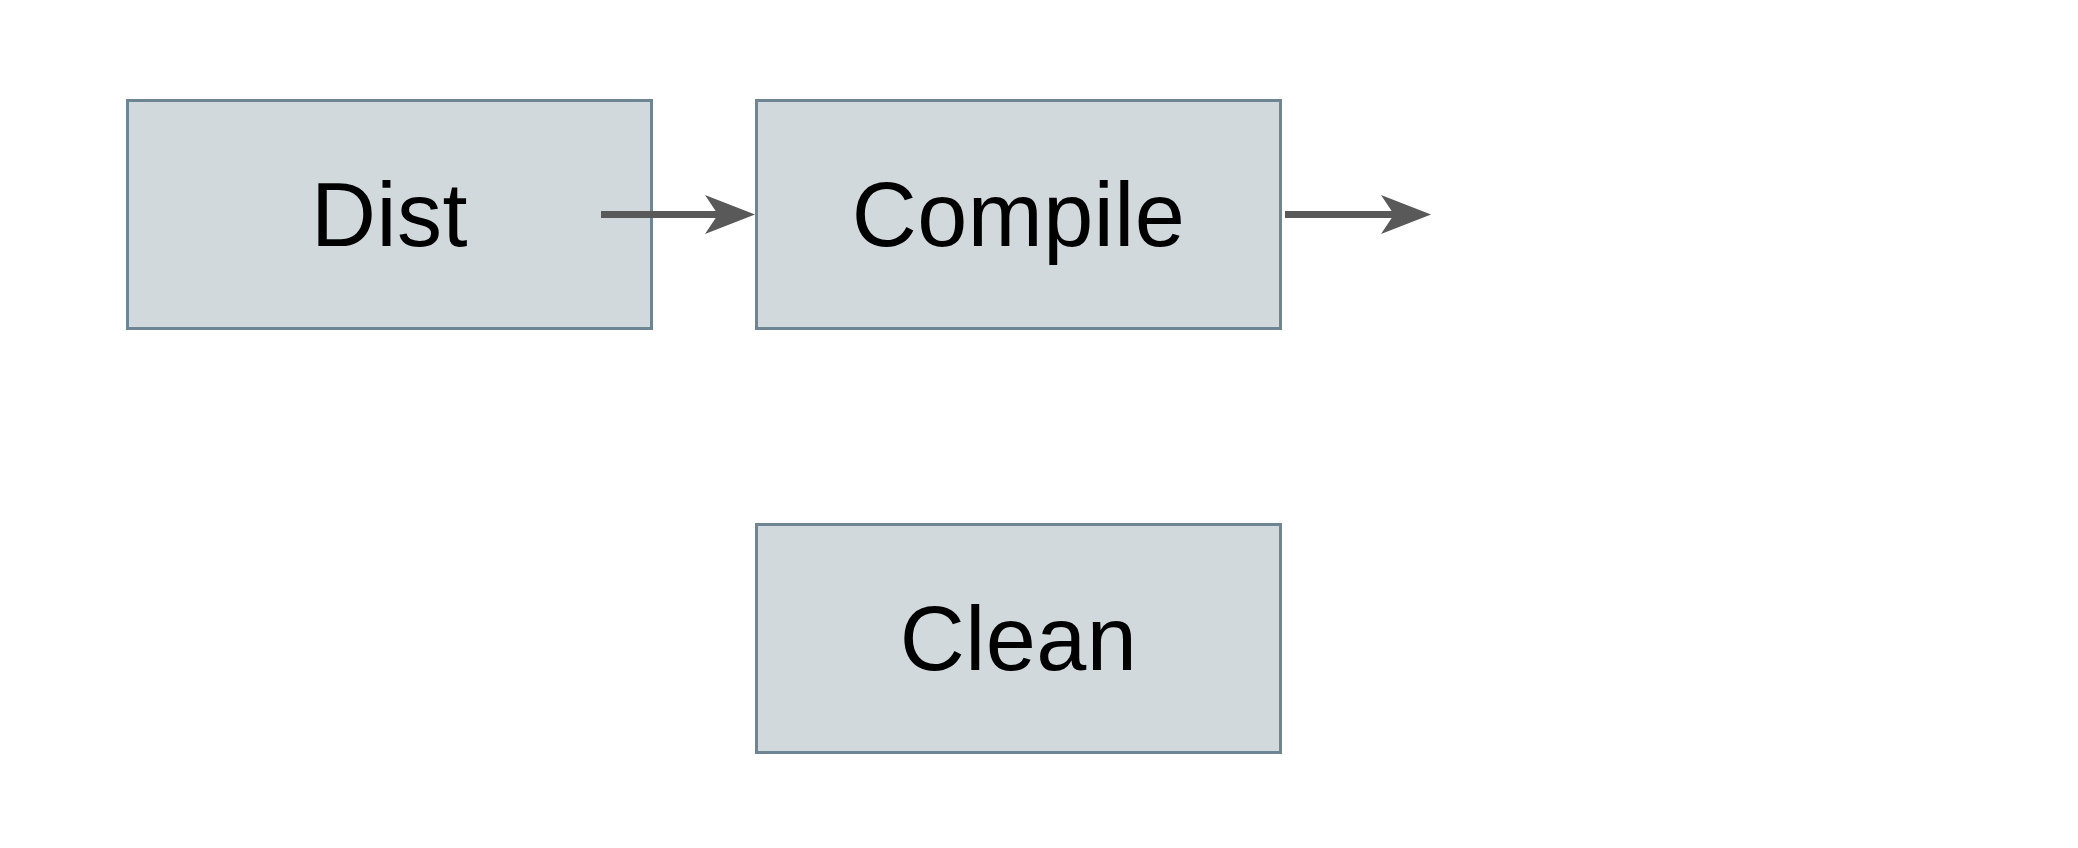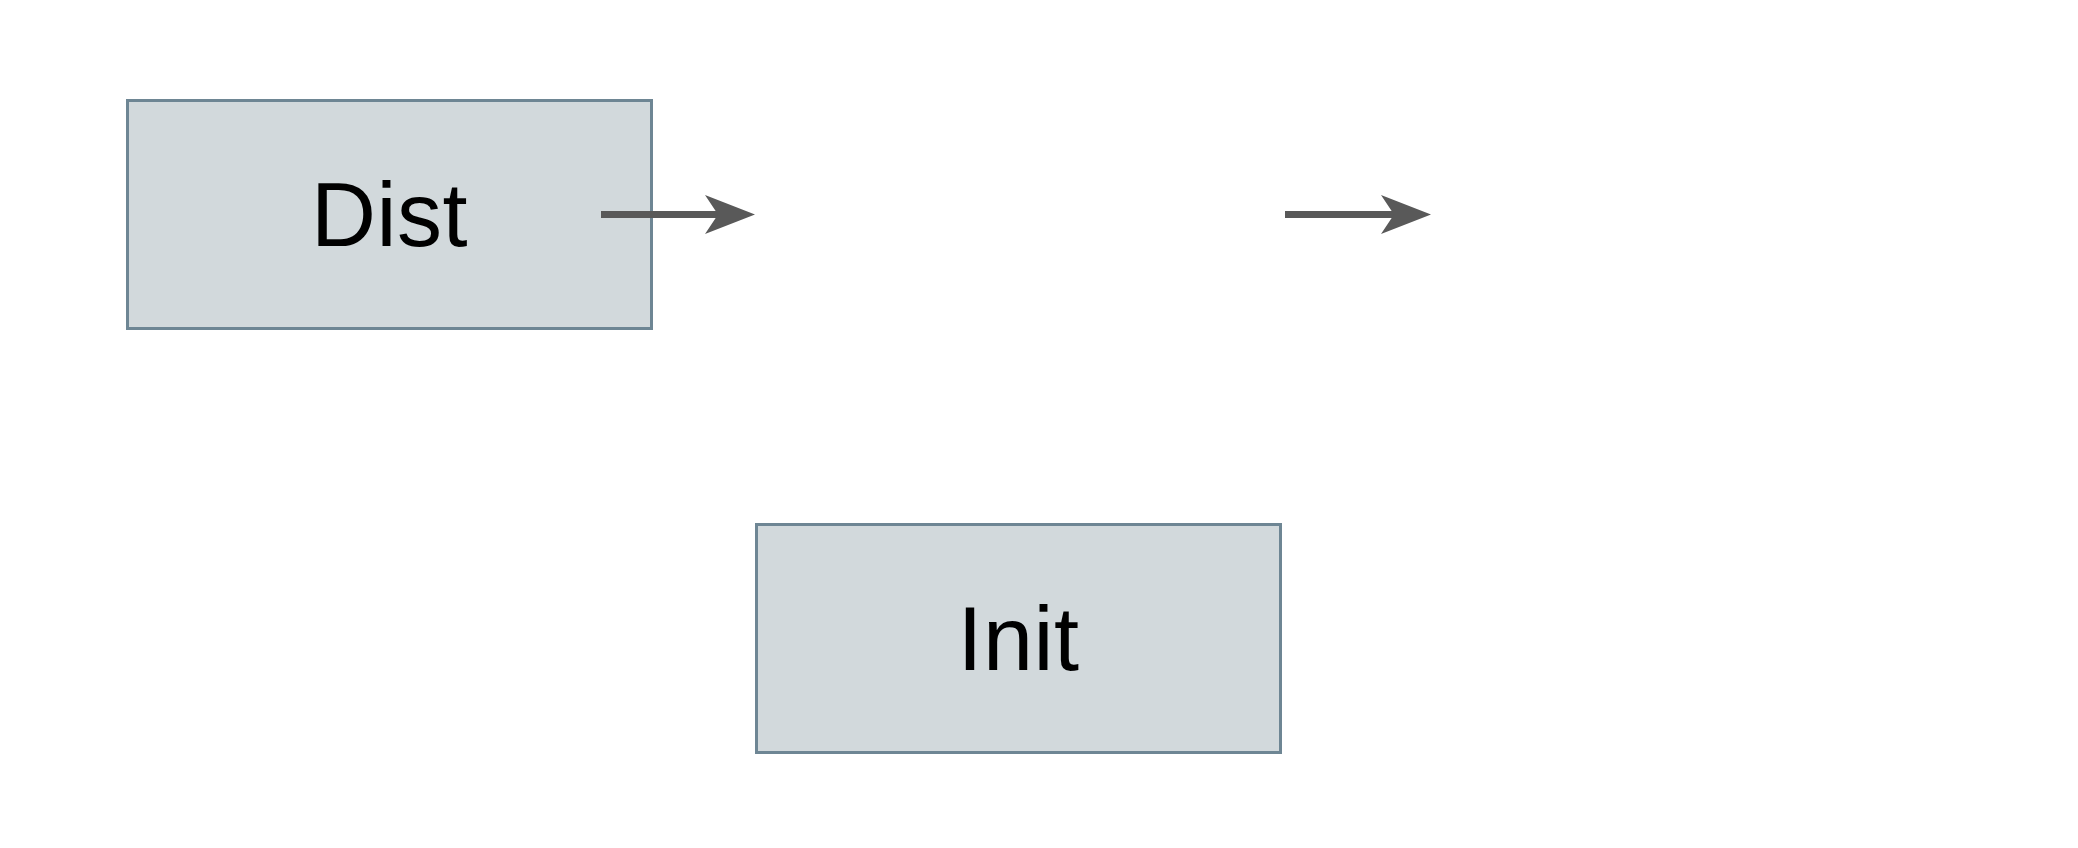--- a/index.html
+++ b/index.html
@@ -57,24 +57,27 @@
 
   <div class="node node-dist">
     <span class="node-label">Dist</span>
   </div>
 
   <svg class="edge edge-1" width="154" height="77" viewBox="0 0 154 77">
     <line x1="0" y1="38.5" x2="118" y2="38.5"></line>
     <polygon points="104,19 154,38.5 104,58 117,38.5"></polygon>
   </svg>
 
+  <div class="node node-compile">
+    <span class="node-label">Compile</span>
+  </div>
 
   <svg class="edge edge-2" width="146" height="77" viewBox="0 0 146 77">
     <line x1="0" y1="38.5" x2="110" y2="38.5"></line>
     <polygon points="96,19 146,38.5 96,58 109,38.5"></polygon>
   </svg>
 
 
   <div class="node node-clean">
-    <span class="node-label">Init</span>
+    <span class="node-label">Clean</span>
   </div>
 
 </div>
 
 </body></html>

